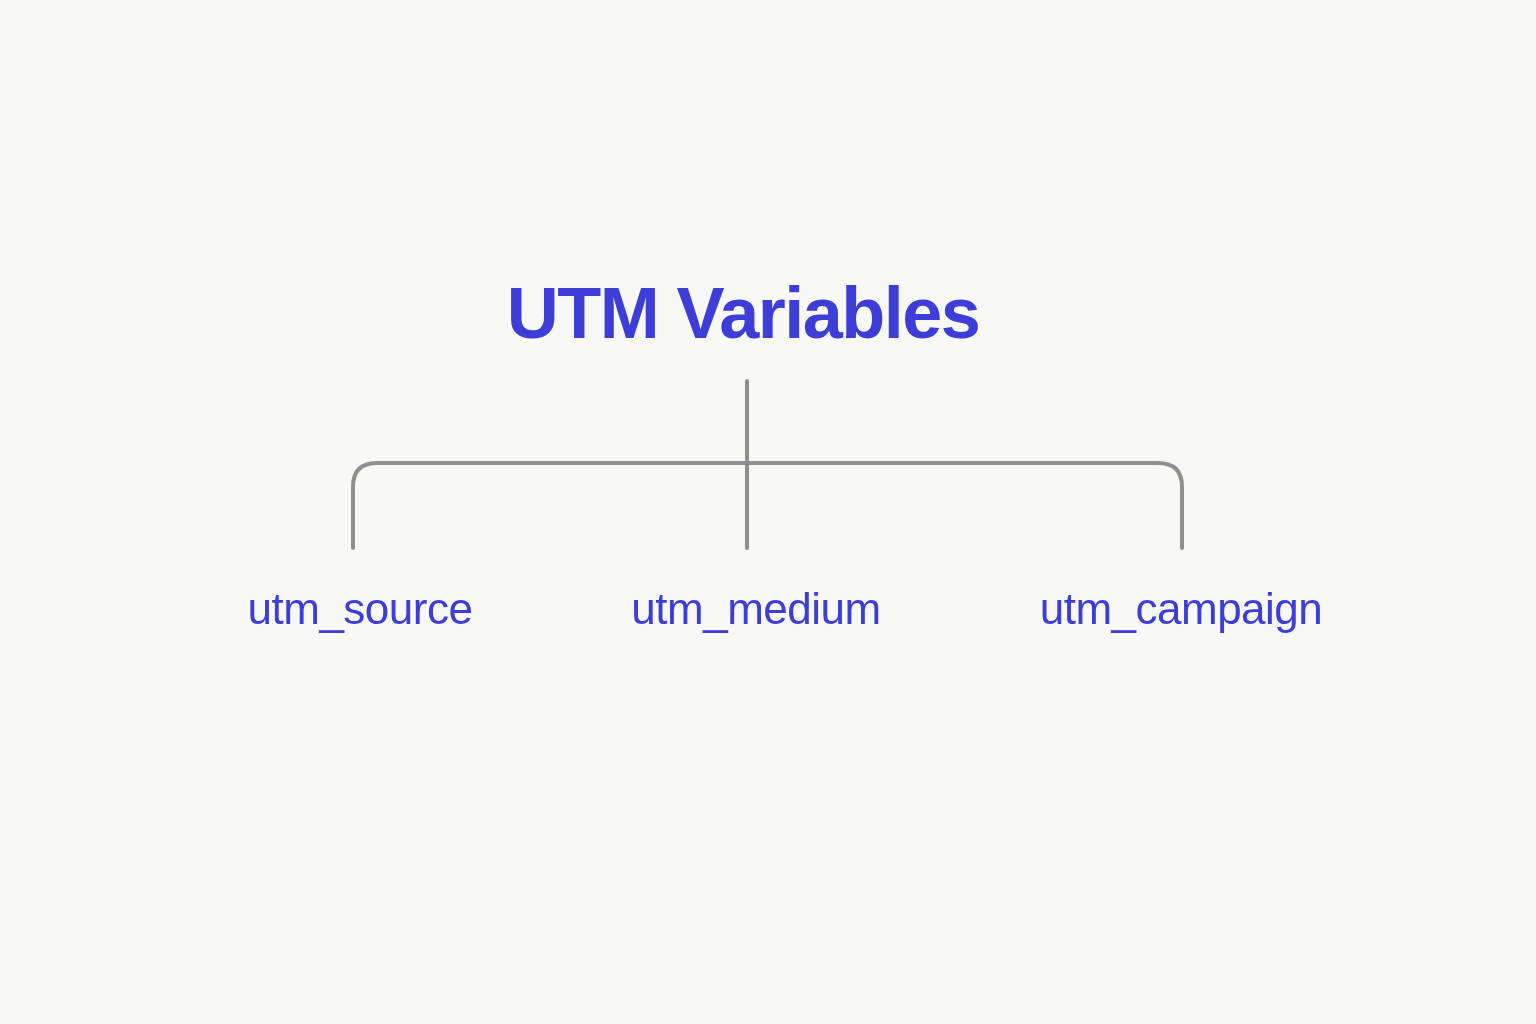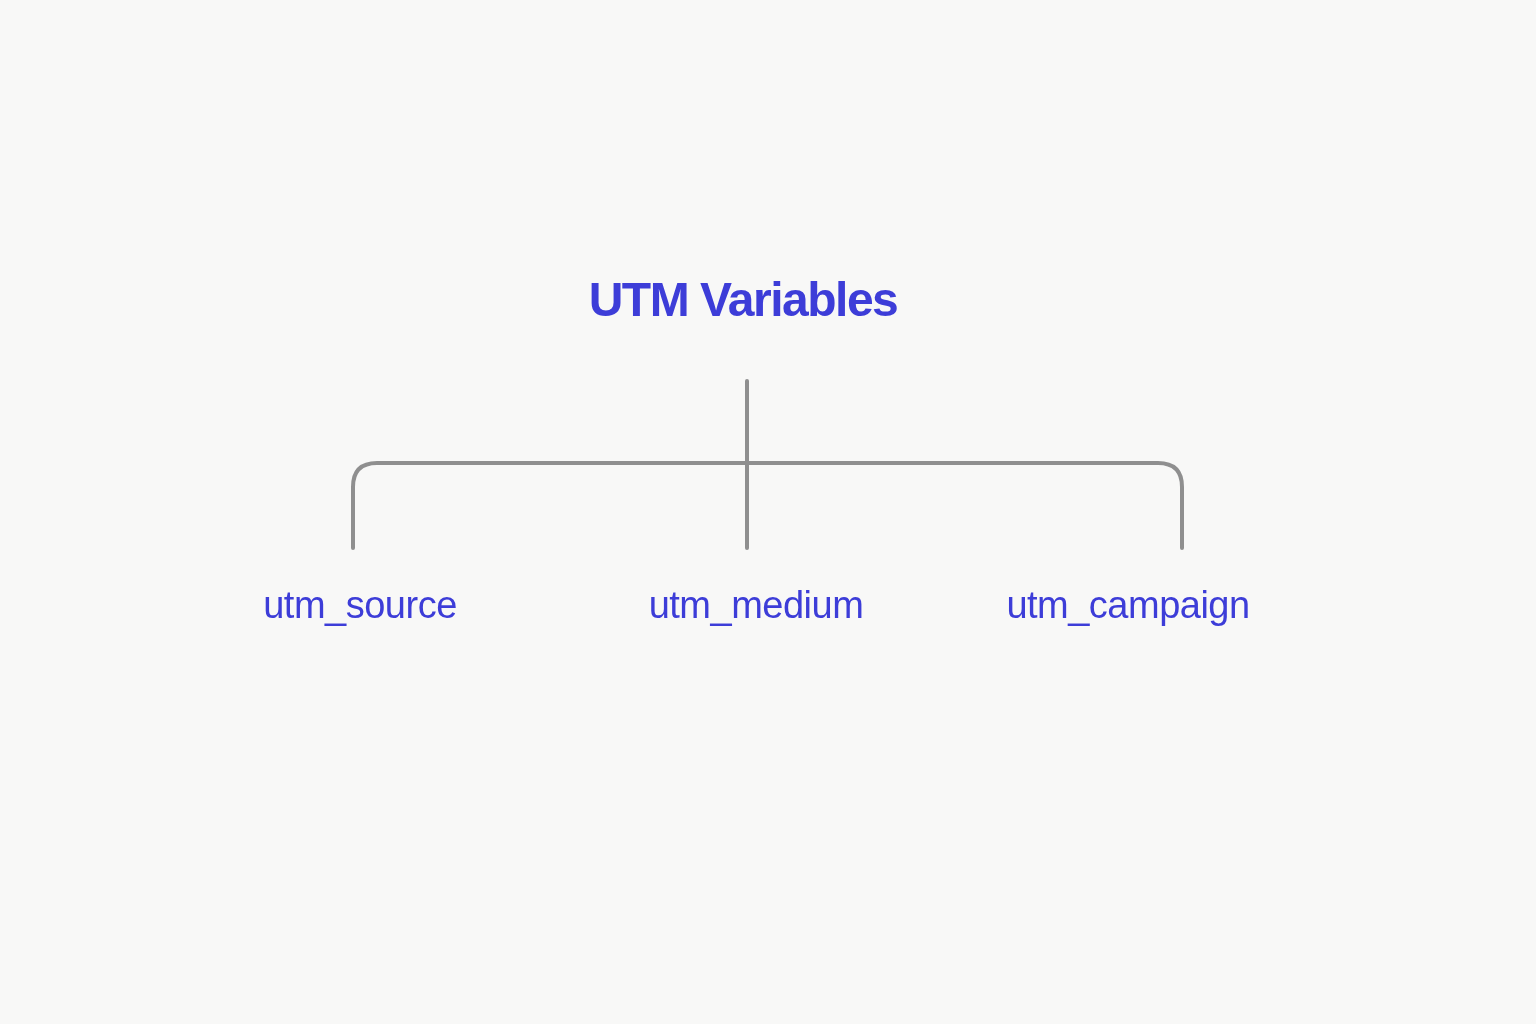--- a/index.html
+++ b/index.html
@@ -19,21 +19,21 @@
     position: relative;
     width: 1536px;
     height: 1024px;
     background: var(--bg);
   }
   .diagram-title {
     position: absolute;
     left: 743px;
     top: 272px;
     transform: translateX(-50%);
-    font-size: 48px;
+    font-size: 72px;
     font-weight: 700;
     letter-spacing: -1.5px;
     color: var(--blue-title);
     white-space: nowrap;
   }
   .connector-svg {
     position: absolute;
     left: 0;
     top: 0;
     width: 1536px;
@@ -43,29 +43,29 @@
   .connector-svg path {
     fill: none;
     stroke: var(--line);
     stroke-width: 4;
     stroke-linecap: round;
   }
   .node-label {
     position: absolute;
     top: 584px;
     transform: translateX(-50%);
-    font-size: 38px;
+    font-size: 44px;
     font-weight: 400;
     letter-spacing: -0.5px;
     color: var(--blue-label);
     white-space: nowrap;
   }
   .node-label.source   { left: 360px; }
   .node-label.medium   { left: 756px; text-align: right; }
-  .node-label.campaign { left: 1128px; }
+  .node-label.campaign { left: 1181px; }
 </style>
 </head>
 <body>
 
 <div class="canvas">
 
   <div class="diagram-title">UTM Variables</div>
 
   <svg class="connector-svg" viewBox="0 0 1536 1024" xmlns="http://www.w3.org/2000/svg" aria-hidden="true">
 

